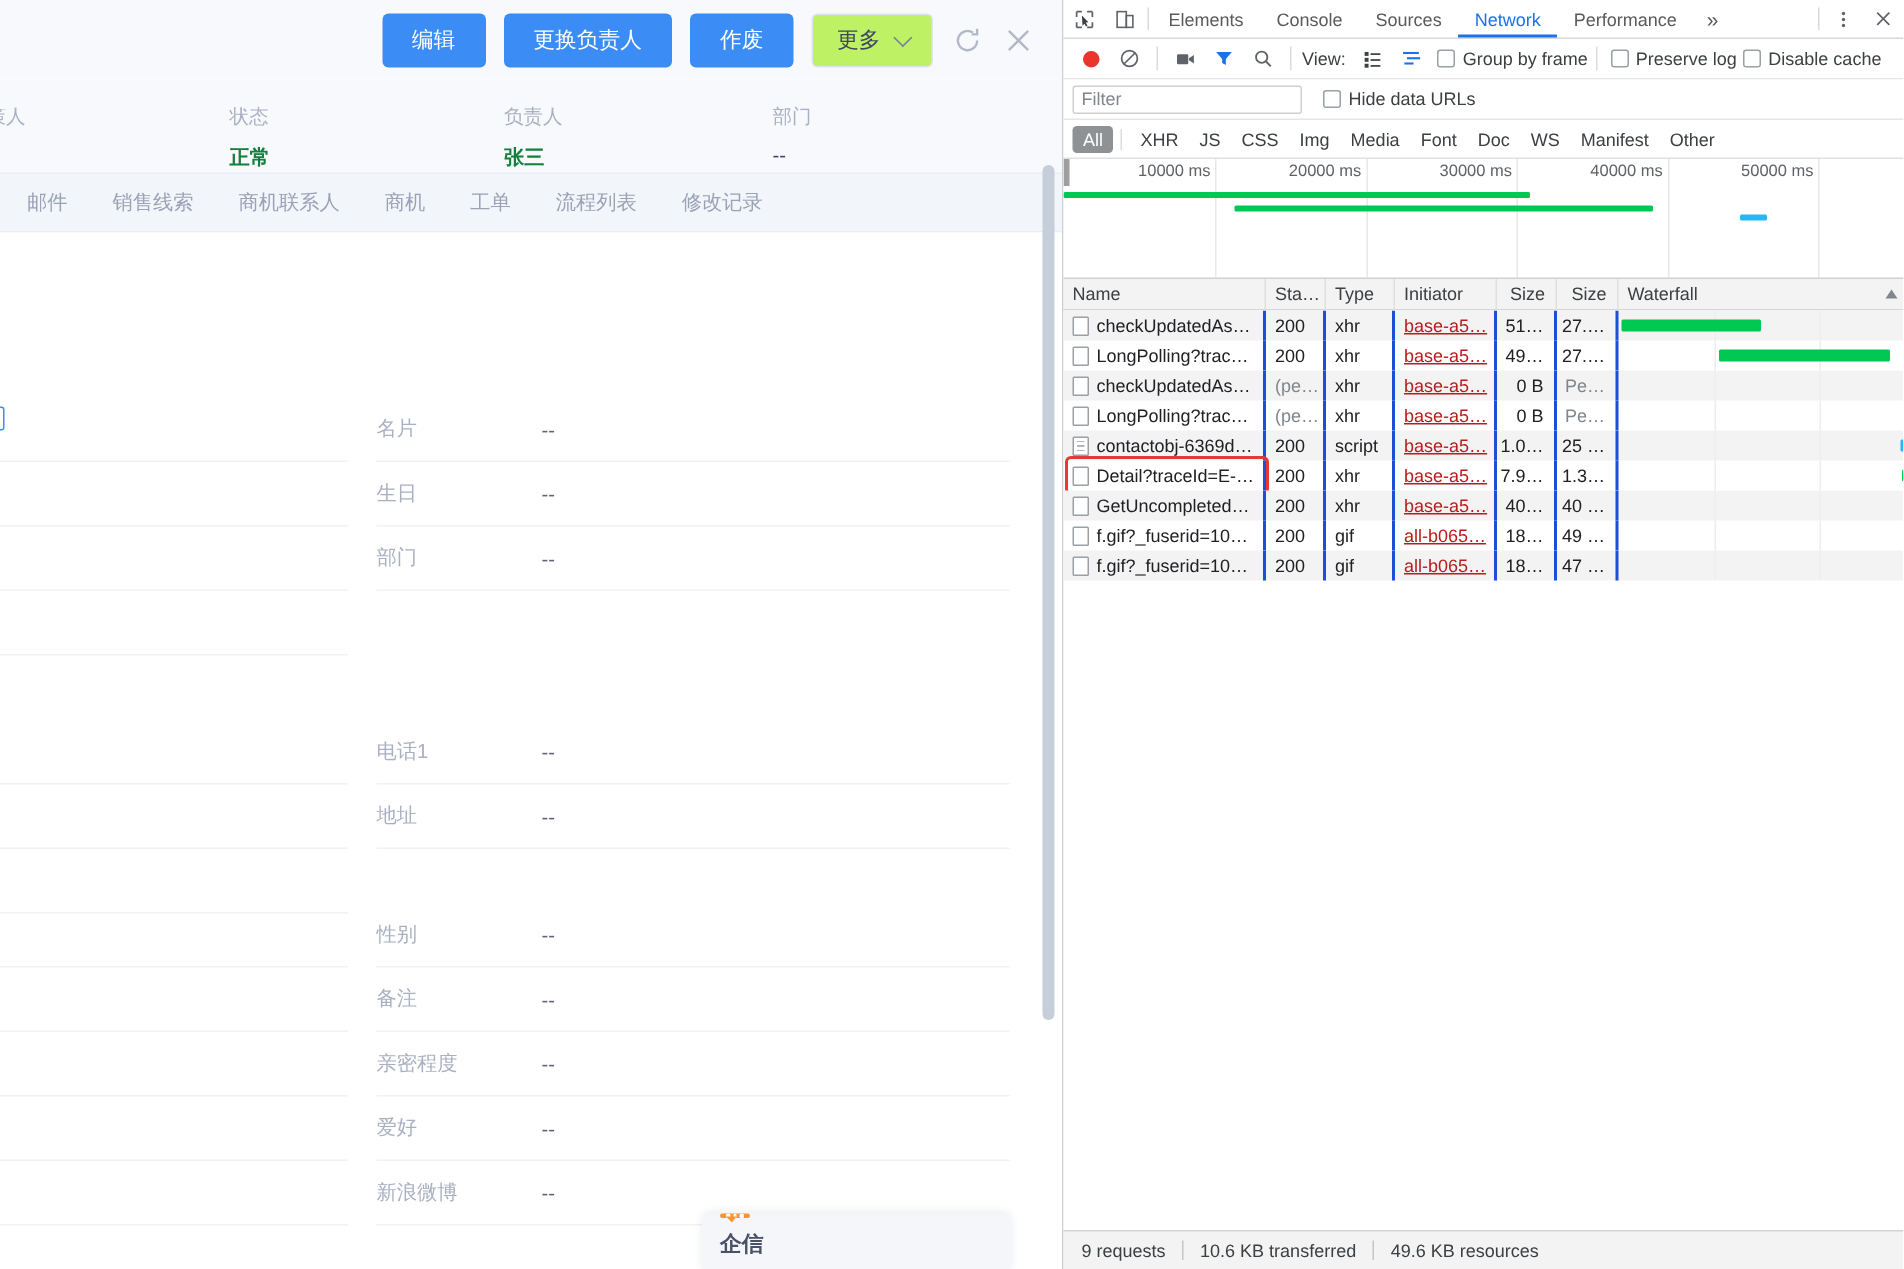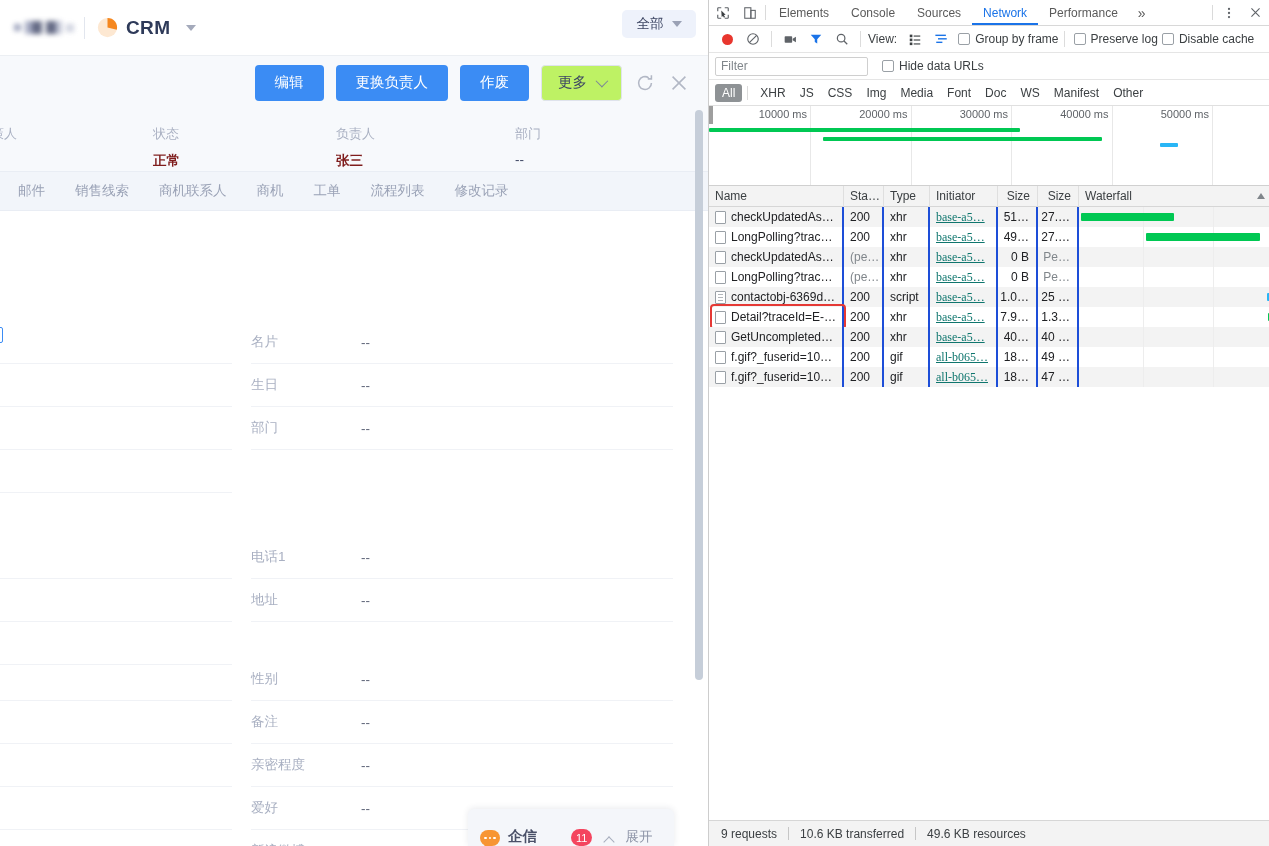--- a/index.html
+++ b/index.html
@@ -62,21 +62,21 @@
   .chev-d { width: 9px; height: 9px; border-right: 1.6px solid #7b8399; border-bottom: 1.6px solid #7b8399;
             transform: rotate(45deg) translateY(-2px); }
   .icon-btn { width: 22px; height: 22px; cursor: pointer; opacity: .55; }
 
   .crm-summary {
     background: #f7f9fc; height: 63px; position: relative;
     border-bottom: 1px solid #e9edf4;
   }
   .sum-field { position: absolute; top: 16px; }
   .sum-label { font-size: 13px; color: #a9b0c2; white-space: nowrap; }
-  .sum-value { font-size: 13.5px; color: #7f1d1d; font-weight: bold; margin-top: 9px; white-space: nowrap; }
+  .sum-value { font-size: 13.5px; color: #15803d; font-weight: bold; margin-top: 9px; white-space: nowrap; }
   .sum-value.dim { color: #3d4663; font-weight: normal; }
 
   .crm-tabs {
     background: #f2f5fa; height: 39px; display: flex; align-items: center;
     padding-left: 18px; gap: 30px; border-bottom: 1px solid #e9edf4;
   }
   .crm-tab { font-size: 13.5px; color: #9aa2b6; cursor: pointer; white-space: nowrap; }
 
   .crm-body { position: relative; height: calc(846px - 56px - 53px - 63px - 39px); background: #fff; }
   .form-col { position: absolute; left: 251px; top: 0; width: 422px; }
@@ -98,21 +98,21 @@
     background: #c6ced9; border-radius: 4px; cursor: pointer;
   }
   .crm-scroll-track {
     position: absolute; right: 5px; top: 0; width: 8px; height: 846px; background: transparent;
   }
 
   .qixin {
     position: absolute; left: 468px; bottom: 0; width: 206px; height: 37px;
     background: #f4f6fa; border-top-left-radius: 6px; border-top-right-radius: 6px;
     box-shadow: 0 -1px 6px rgba(40,50,80,.10);
-    display: flex; align-items: flex-end; padding: 0 12px; gap: 8px;
+    display: flex; align-items: flex-start; padding: 0 12px; gap: 8px; flex-direction: column;
   }
   .qx-bubble {
     width: 20px; height: 16px; background: #f79533; border-radius: 9px;
     position: relative; display: flex; align-items: center; justify-content: center; gap: 2px;
   }
   .qx-bubble:after {
     content: ''; position: absolute; left: 4px; bottom: -3px;
     border-left: 4px solid transparent; border-right: 3px solid transparent;
     border-top: 4px solid #f79533;
   }
@@ -215,21 +215,21 @@
   .nt-row { height: 20px; display: flex; align-items: center; font-size: 12px; position: relative; }
   .nt-row.odd { background: #f3f3f3; }
   .nt-c {
     height: 20px; display: flex; align-items: center; padding-left: 6px;
     border-right: 2px solid #1d4ed8; overflow: hidden; white-space: nowrap;
     color: #202124;
   }
   .nt-c.num { justify-content: flex-end; padding-right: 7px; }
   .nt-c.pending { color: #80868b; }
   .nt-c.name { gap: 5px; }
-  .nt-c.init a { color: #0f766e; text-decoration: underline; cursor: pointer; font-family: Liberation Serif, serif; }
+  .nt-c.init a { color: #b91c1c; text-decoration: underline; cursor: pointer; }
   .file-ico {
     width: 11px; height: 13px; border: 1px solid #9aa0a6; background: #fff; flex: 0 0 11px;
     position: relative; border-radius: 1px;
   }
   .file-ico.doc:after {
     content: ''; position: absolute; left: 2px; top: 2px; right: 2px; bottom: 2px;
     background: repeating-linear-gradient(to bottom, #b3b7bb 0 1px, transparent 1px 3px);
   }
   .name-txt { overflow: hidden; text-overflow: ellipsis; }
   .wf-cell { position: relative; flex: 1; height: 20px; overflow: hidden; }
@@ -247,41 +247,20 @@
   .st-item { padding: 0 11px; white-space: nowrap; }
   .st-div { width: 1px; height: 13px; background: #c6c6c6; }
 </style>
 </head>
 <body>
 
 <div id="root">
 
   <div id="crm">
 
-    <div class="crm-topbar">
-      <div class="blurred-logo">
-        <div class="bl-sq bl-a"></div>
-        <div class="bl-sq bl-b"></div>
-        <div class="bl-sq bl-c"></div>
-        <div class="bl-sq bl-d"></div>
-      </div>
-      <div class="topbar-div"></div>
-      <div class="crm-logo-wrap">
-        <svg class="crm-pie" viewBox="0 0 24 24">
-          <circle cx="12" cy="12" r="11" fill="#fde8d2"></circle>
-          <path d="M12 12 L12 1 A11 11 0 0 1 22.6 14.6 Z" fill="#f5871f"></path>
-        </svg>
-        <span class="crm-title">CRM</span>
-        <span class="caret-sm"></span>
-      </div>
-      <div class="all-chip">
-        <span>全部</span>
-        <span class="caret-gray"></span>
-      </div>
-    </div>
 
     <div class="crm-actionbar">
       <button class="btn-primary">编辑</button>
       <button class="btn-primary">更换负责人</button>
       <button class="btn-primary">作废</button>
       <button class="btn-ghost">
         <span>更多</span>
         <span class="chev-d"></span>
       </button>
       <svg class="icon-btn" viewBox="0 0 24 24">

